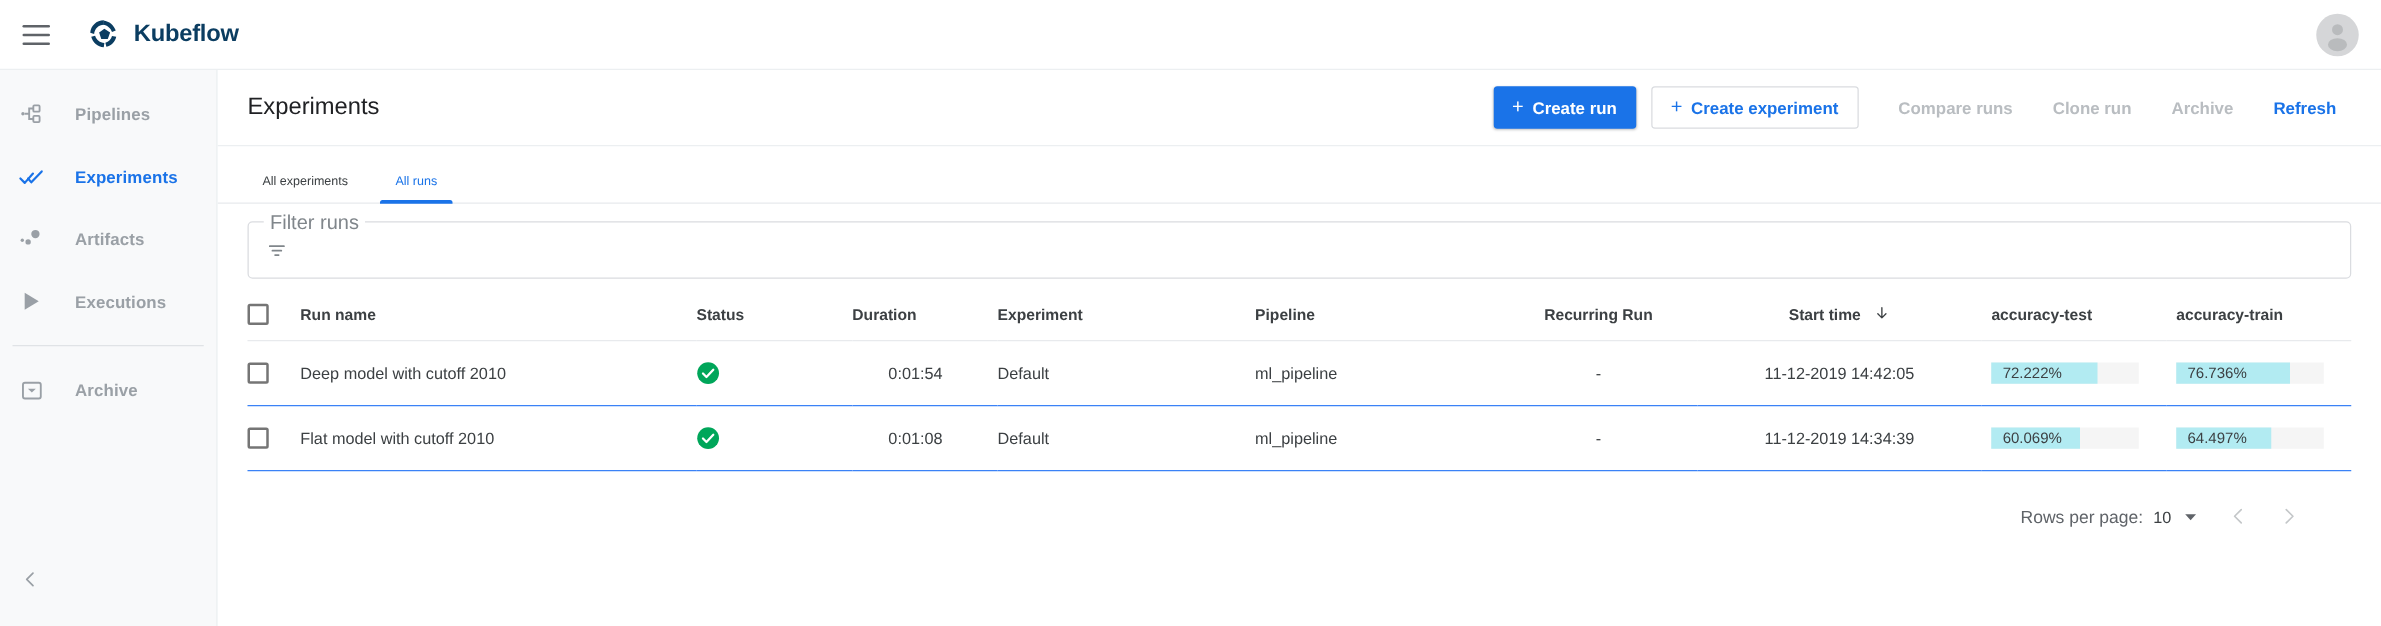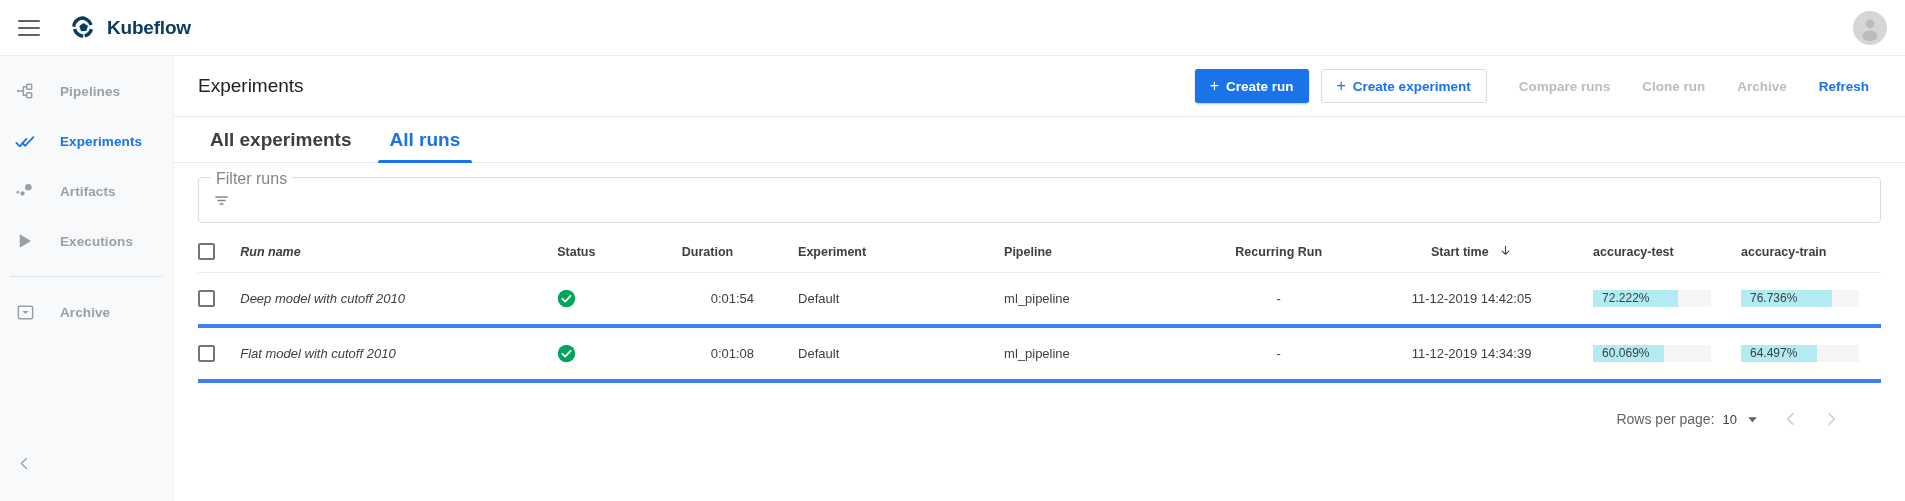--- a/index.html
+++ b/index.html
@@ -87,21 +87,21 @@
   .tlink.enabled { color:#1a73e8; cursor:pointer; }
   .tlink.first { margin-left: 16px; }
 
   
   .tabs {
     display:flex; align-items:flex-end;
     padding-left: 24px; height: 46px; min-height:46px;
     border-bottom: 1px solid #e8eaed;
   }
   .tab {
-    font-size: 19px; font-weight:700; color:#3c4043;
+    font-size: 10px; font-weight:400; color:#3c4043;
     padding: 0 12px 11px 12px; margin-right: 14px;
     cursor:pointer; position:relative;
   }
   .tab.active { color:#1a73e8; }
   .tab.active:after {
     content:""; position:absolute; left:0; right:0; bottom:-1px;
     height: 3px; background:#1a73e8; border-radius:2px 2px 0 0;
   }
 
   
@@ -125,24 +125,24 @@
   
   .table-wrap { padding: 0 24px; margin-top: 6px; }
   table { width:100%; border-collapse: collapse; table-layout: fixed; }
   th {
     text-align:left; font-size: 12.5px; font-weight:700; color:#3c4043;
     padding: 14px 0 12px 0; border-bottom:1px solid #e8eaed;
     white-space:nowrap;
   }
   td {
     font-size: 13px; color:#3c4043; padding: 16px 0;
-    border-bottom:4px solid #3b82f6; white-space:nowrap; vertical-align:middle;margin-top:32px;
+    border-bottom:1px solid #3b82f6; white-space:nowrap; vertical-align:middle;margin-top:32px;
   }
   .c-check { width: 40px; }
-  .c-name  { width: 300px; font-style: italic; }
+  .c-name  { width: 300px; }
   .c-status{ width: 118px; }
   .c-dur   { width: 110px; text-align:right; padding-right: 44px; }
   .c-exp   { width: 195px; }
   .c-pipe  { width: 185px; }
   .c-rec   { width: 150px; text-align:center; }
   .c-start { width: 215px; text-align:center; }
   .c-m1, .c-m2 { width: 140px; }
   th.c-dur { text-align:left; padding-right:44px; }
   th.c-rec { text-align:center; }
   th.c-start { text-align:center; }

